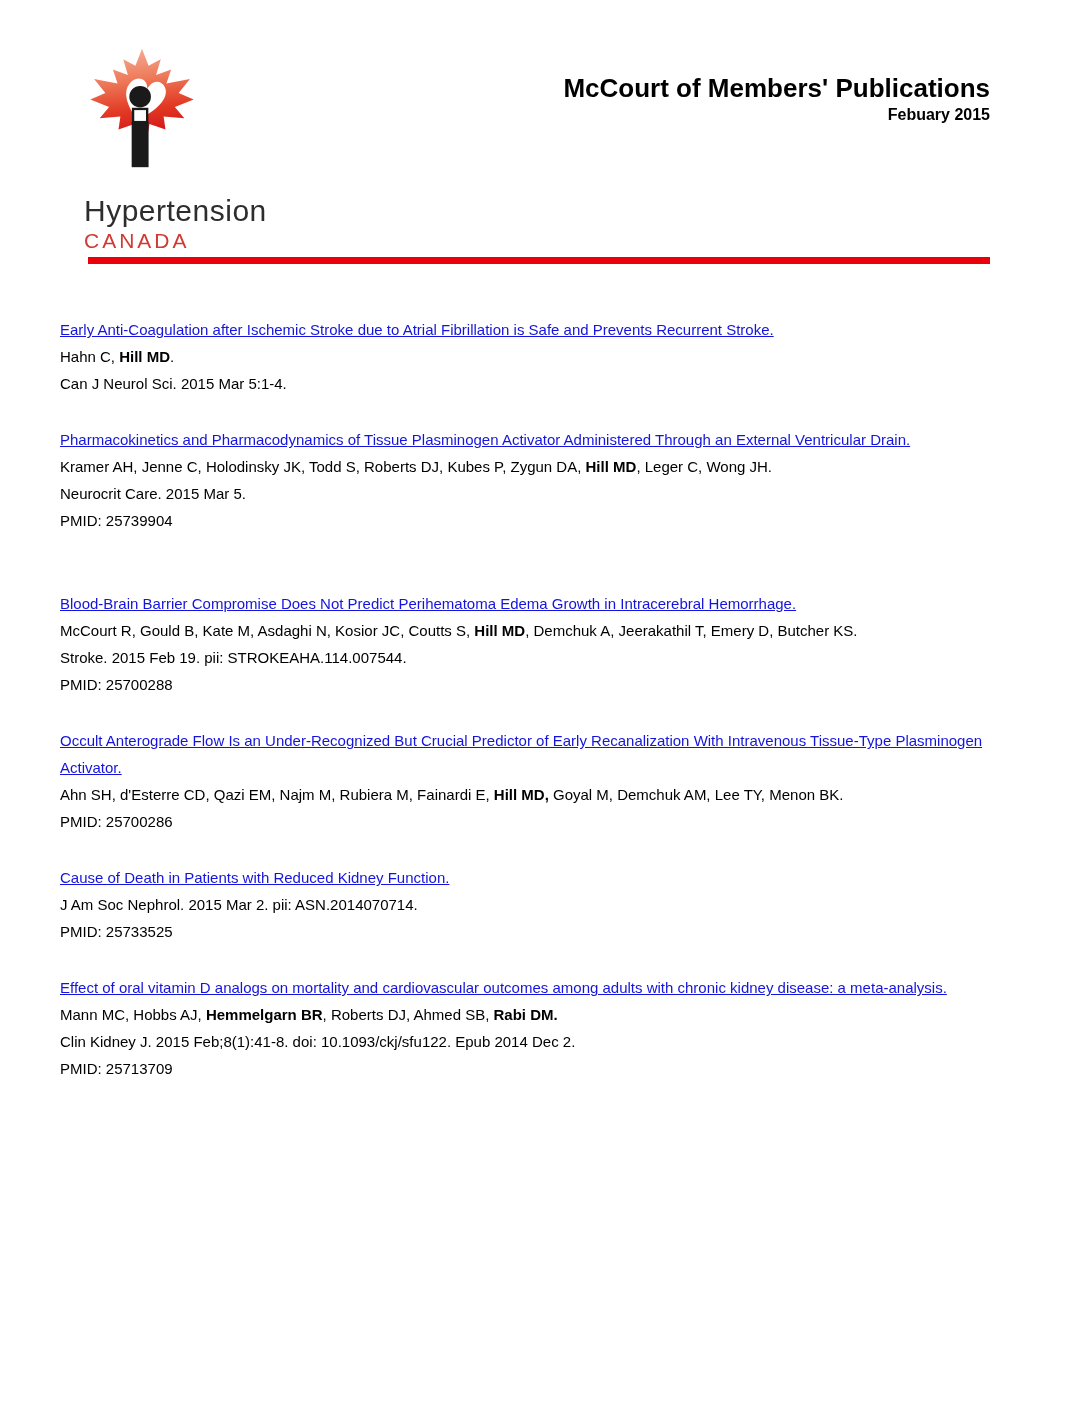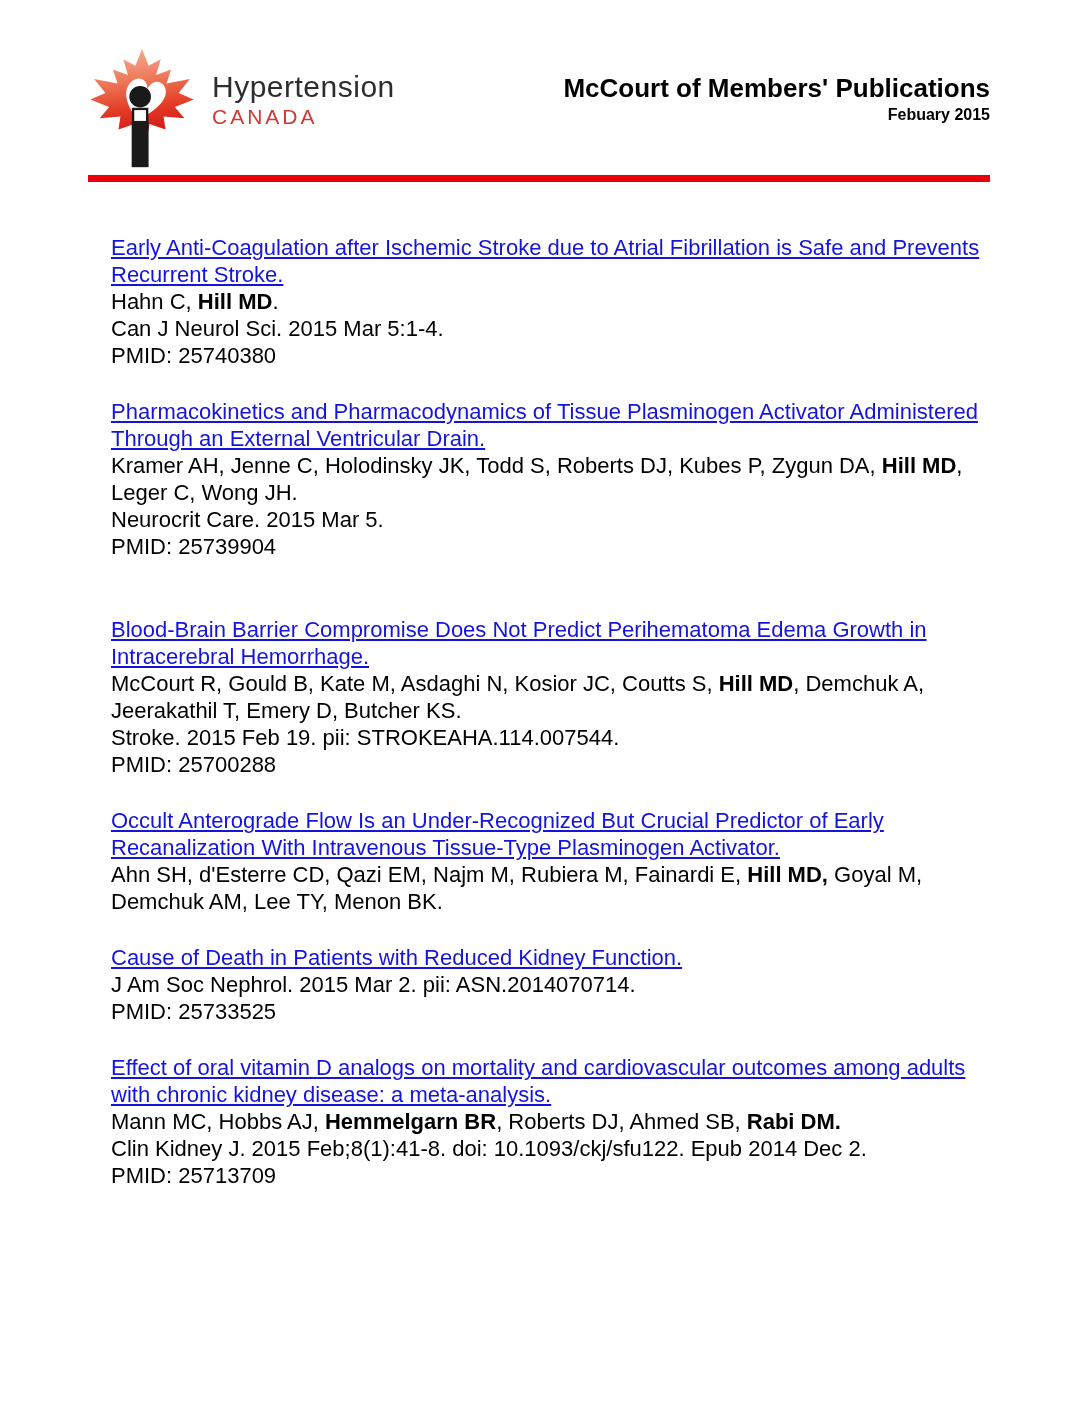--- a/index.html
+++ b/index.html
@@ -21,20 +21,21 @@
   
   .header {
     display: flex;
     justify-content: space-between;
     align-items: flex-start;
     padding: 46px 98px 0 78px;
   }
   .logo {
     display: flex;
     align-items: flex-start;
+    flex-direction: column;
   }
   .leaf-svg {
     width: 128px;
     height: 124px;
     flex: 0 0 auto;
   }
   .logo-text {
     margin-left: 6px;
     margin-top: 24px;
     line-height: 1.1;
@@ -64,22 +65,22 @@
     font-weight: bold;
   }
   
   .divider {
     height: 7px;
     background: var(--accent-red, #e9000b);
     margin: 5px 98px 0 88px;
   }
   
   .pub-list {
-    padding: 52px 98px 0 111px;
-    font-size: 22px;
+    padding: 52px 98px 0 60px;
+    font-size: 15px;
     line-height: 27px;
   }
   .pub {
     margin-bottom: 29px;
   }
   .pub:nth-child(2) {
     margin-bottom: 56px;
   }
   .pub p {
     margin: 0;
@@ -130,40 +131,40 @@
     </div>
   </header>
 
   <div class="divider"></div>
 
   <main class="pub-list" id="pub-list">
   <article class="pub">
     <a class="pub-title" href="#">Early Anti-Coagulation after Ischemic Stroke due to Atrial Fibrillation is Safe and Prevents Recurrent Stroke.</a>
     <p class="pub-authors"><span>Hahn C, </span><span class="bold">Hill MD</span><span>.</span></p>
     <p class="pub-citation">Can J Neurol Sci. 2015 Mar 5:1-4.</p>
-    <p class="pub-pmid">PMID: 25740380</p>
   </article>
 
   <article class="pub">
     <a class="pub-title" href="#">Pharmacokinetics and Pharmacodynamics of Tissue Plasminogen Activator Administered Through an External Ventricular Drain.</a>
     <p class="pub-authors"><span>Kramer AH, Jenne C, Holodinsky JK, Todd S, Roberts DJ, Kubes P, Zygun DA, </span><span class="bold">Hill MD</span><span>, Leger C, Wong JH.</span></p>
     <p class="pub-citation">Neurocrit Care. 2015 Mar 5.</p>
     <p class="pub-pmid">PMID: 25739904</p>
   </article>
 
   <article class="pub">
     <a class="pub-title" href="#">Blood-Brain Barrier Compromise Does Not Predict Perihematoma Edema Growth in Intracerebral Hemorrhage.</a>
     <p class="pub-authors"><span>McCourt R, Gould B, Kate M, Asdaghi N, Kosior JC, Coutts S, </span><span class="bold">Hill MD</span><span>, Demchuk A, Jeerakathil T, Emery D, Butcher KS.</span></p>
     <p class="pub-citation">Stroke. 2015 Feb 19. pii: STROKEAHA.114.007544.</p>
     <p class="pub-pmid">PMID: 25700288</p>
   </article>
 
   <article class="pub">
     <a class="pub-title" href="#">Occult Anterograde Flow Is an Under-Recognized But Crucial Predictor of Early Recanalization With Intravenous Tissue-Type Plasminogen Activator.</a>
     <p class="pub-authors"><span>Ahn SH, d'Esterre CD, Qazi EM, Najm M, Rubiera M, Fainardi E, </span><span class="bold">Hill MD,</span><span> Goyal M, Demchuk AM, Lee TY, Menon BK.</span></p>
+    <p class="pub-pmid">PMID: 25700286</p>
   </article>
 
   <article class="pub">
     <a class="pub-title" href="#">Cause of Death in Patients with Reduced Kidney Function.</a>
     <p class="pub-citation">J Am Soc Nephrol. 2015 Mar 2. pii: ASN.2014070714.</p>
     <p class="pub-pmid">PMID: 25733525</p>
   </article>
 
   <article class="pub">
     <a class="pub-title" href="#">Effect of oral vitamin D analogs on mortality and cardiovascular outcomes among adults with chronic kidney disease: a meta-analysis.</a>

